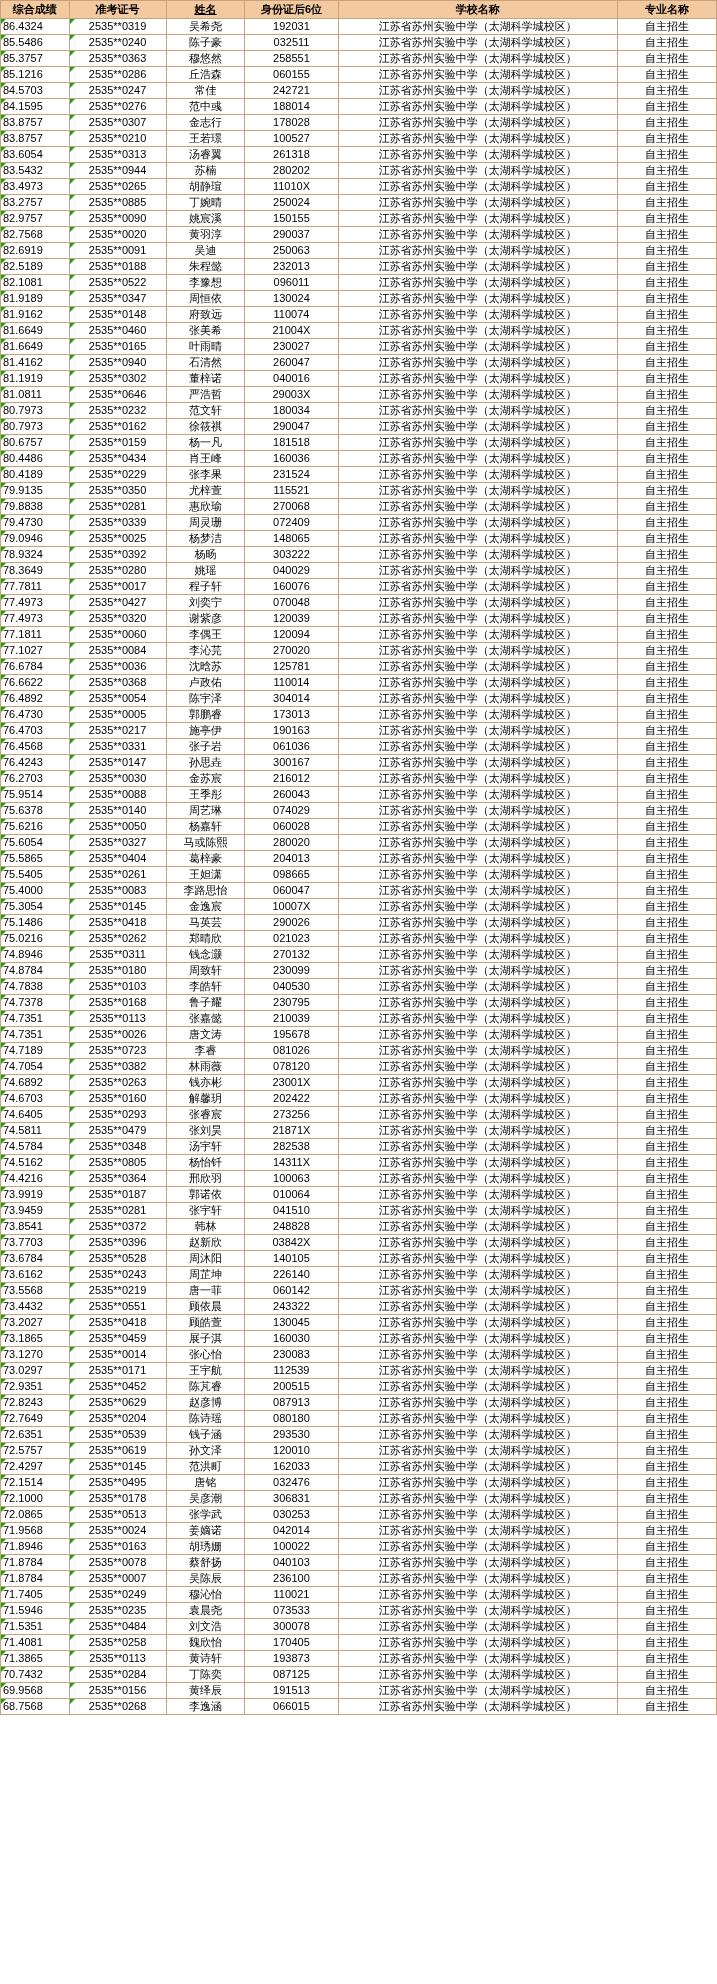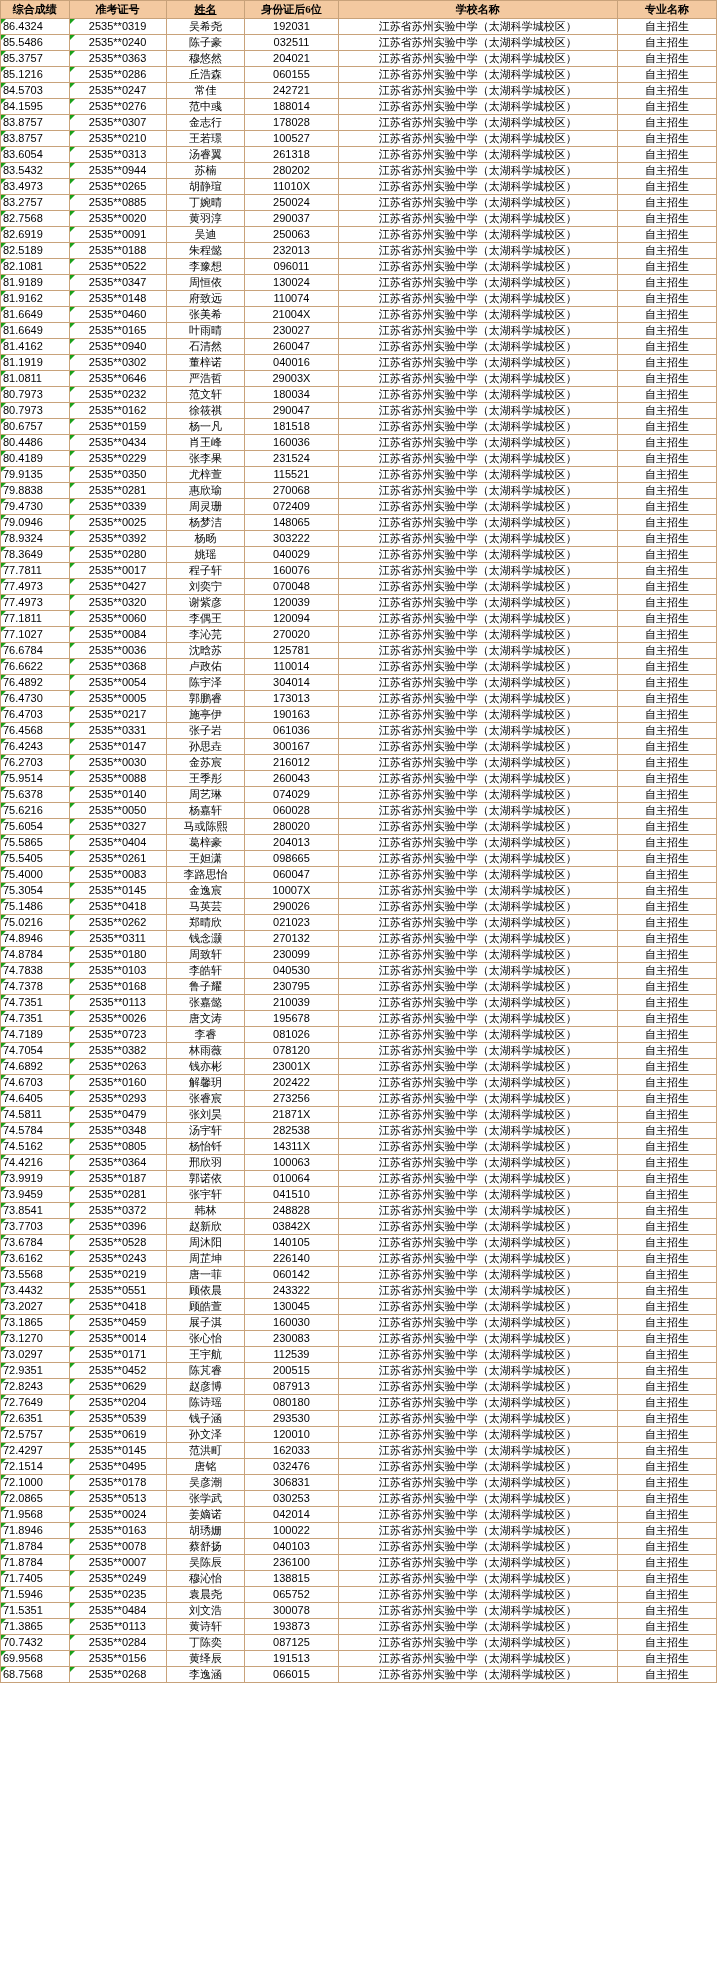--- a/index.html
+++ b/index.html
@@ -35,21 +35,21 @@
   }
   td.c-score  { width: 62px;  text-align: left;   padding-left: 4px; }
   td.c-exam   { width: 90px;  text-align: center; }
   td.c-name   { width: 72px;  text-align: center; }
   td.c-id     { width: 86px;  text-align: center; }
   td.c-school { width: 268px; text-align: center; }
   td.c-major  { width: 92px;  text-align: center; }
   th.c-score  { width: 62px; }
   th.c-exam   { width: 90px; }
   th.c-name   { width: 72px; text-decoration: underline; }
-  th.c-id     { width: 86px; font-family: Liberation Serif, serif; }
+  th.c-id     { width: 86px; }
   th.c-school { width: 268px; }
   th.c-major  { width: 92px; }
 
   
   td.c-score, td.c-exam {
     position: relative;
   }
   .mark {
     position: absolute;
     left: 0;
@@ -88,21 +88,21 @@
         <td class="c-exam">2535**0240<span class="mark"></span></td>
         <td class="c-name">陈子豪</td>
         <td class="c-id">032511</td>
         <td class="c-school">江苏省苏州实验中学（太湖科学城校区）</td>
         <td class="c-major">自主招生</td>
       </tr>
       <tr>
         <td class="c-score">85.3757<span class="mark"></span></td>
         <td class="c-exam">2535**0363<span class="mark"></span></td>
         <td class="c-name">穆悠然</td>
-        <td class="c-id">204021</td>
+        <td class="c-id">258551</td>
         <td class="c-school">江苏省苏州实验中学（太湖科学城校区）</td>
         <td class="c-major">自主招生</td>
       </tr>
       <tr>
         <td class="c-score">85.1216<span class="mark"></span></td>
         <td class="c-exam">2535**0286<span class="mark"></span></td>
         <td class="c-name">丘浩森</td>
         <td class="c-id">060155</td>
         <td class="c-school">江苏省苏州实验中学（太湖科学城校区）</td>
         <td class="c-major">自主招生</td>
@@ -165,20 +165,28 @@
       </tr>
       <tr>
         <td class="c-score">83.2757<span class="mark"></span></td>
         <td class="c-exam">2535**0885<span class="mark"></span></td>
         <td class="c-name">丁婉晴</td>
         <td class="c-id">250024</td>
         <td class="c-school">江苏省苏州实验中学（太湖科学城校区）</td>
         <td class="c-major">自主招生</td>
       </tr>
       <tr>
+        <td class="c-score">82.9757<span class="mark"></span></td>
+        <td class="c-exam">2535**0090<span class="mark"></span></td>
+        <td class="c-name">姚宸溪</td>
+        <td class="c-id">150155</td>
+        <td class="c-school">江苏省苏州实验中学（太湖科学城校区）</td>
+        <td class="c-major">自主招生</td>
+      </tr>
+      <tr>
         <td class="c-score">82.7568<span class="mark"></span></td>
         <td class="c-exam">2535**0020<span class="mark"></span></td>
         <td class="c-name">黄羽淳</td>
         <td class="c-id">290037</td>
         <td class="c-school">江苏省苏州实验中学（太湖科学城校区）</td>
         <td class="c-major">自主招生</td>
       </tr>
       <tr>
         <td class="c-score">82.6919<span class="mark"></span></td>
         <td class="c-exam">2535**0091<span class="mark"></span></td>
@@ -848,41 +856,49 @@
         <td class="c-exam">2535**0007<span class="mark"></span></td>
         <td class="c-name">吴陈辰</td>
         <td class="c-id">236100</td>
         <td class="c-school">江苏省苏州实验中学（太湖科学城校区）</td>
         <td class="c-major">自主招生</td>
       </tr>
       <tr>
         <td class="c-score">71.7405<span class="mark"></span></td>
         <td class="c-exam">2535**0249<span class="mark"></span></td>
         <td class="c-name">穆沁怡</td>
-        <td class="c-id">138815</td>
+        <td class="c-id">110021</td>
         <td class="c-school">江苏省苏州实验中学（太湖科学城校区）</td>
         <td class="c-major">自主招生</td>
       </tr>
       <tr>
         <td class="c-score">71.5946<span class="mark"></span></td>
         <td class="c-exam">2535**0235<span class="mark"></span></td>
         <td class="c-name">袁晨尧</td>
-        <td class="c-id">065752</td>
+        <td class="c-id">073533</td>
         <td class="c-school">江苏省苏州实验中学（太湖科学城校区）</td>
         <td class="c-major">自主招生</td>
       </tr>
       <tr>
         <td class="c-score">71.5351<span class="mark"></span></td>
         <td class="c-exam">2535**0484<span class="mark"></span></td>
         <td class="c-name">刘文浩</td>
         <td class="c-id">300078</td>
         <td class="c-school">江苏省苏州实验中学（太湖科学城校区）</td>
         <td class="c-major">自主招生</td>
       </tr>
       <tr>
+        <td class="c-score">71.4081<span class="mark"></span></td>
+        <td class="c-exam">2535**0258<span class="mark"></span></td>
+        <td class="c-name">魏欣怡</td>
+        <td class="c-id">170405</td>
+        <td class="c-school">江苏省苏州实验中学（太湖科学城校区）</td>
+        <td class="c-major">自主招生</td>
+      </tr>
+      <tr>
         <td class="c-score">71.3865<span class="mark"></span></td>
         <td class="c-exam">2535**0113<span class="mark"></span></td>
         <td class="c-name">黄诗轩</td>
         <td class="c-id">193873</td>
         <td class="c-school">江苏省苏州实验中学（太湖科学城校区）</td>
         <td class="c-major">自主招生</td>
       </tr>
       <tr>
         <td class="c-score">70.7432<span class="mark"></span></td>
         <td class="c-exam">2535**0284<span class="mark"></span></td>

